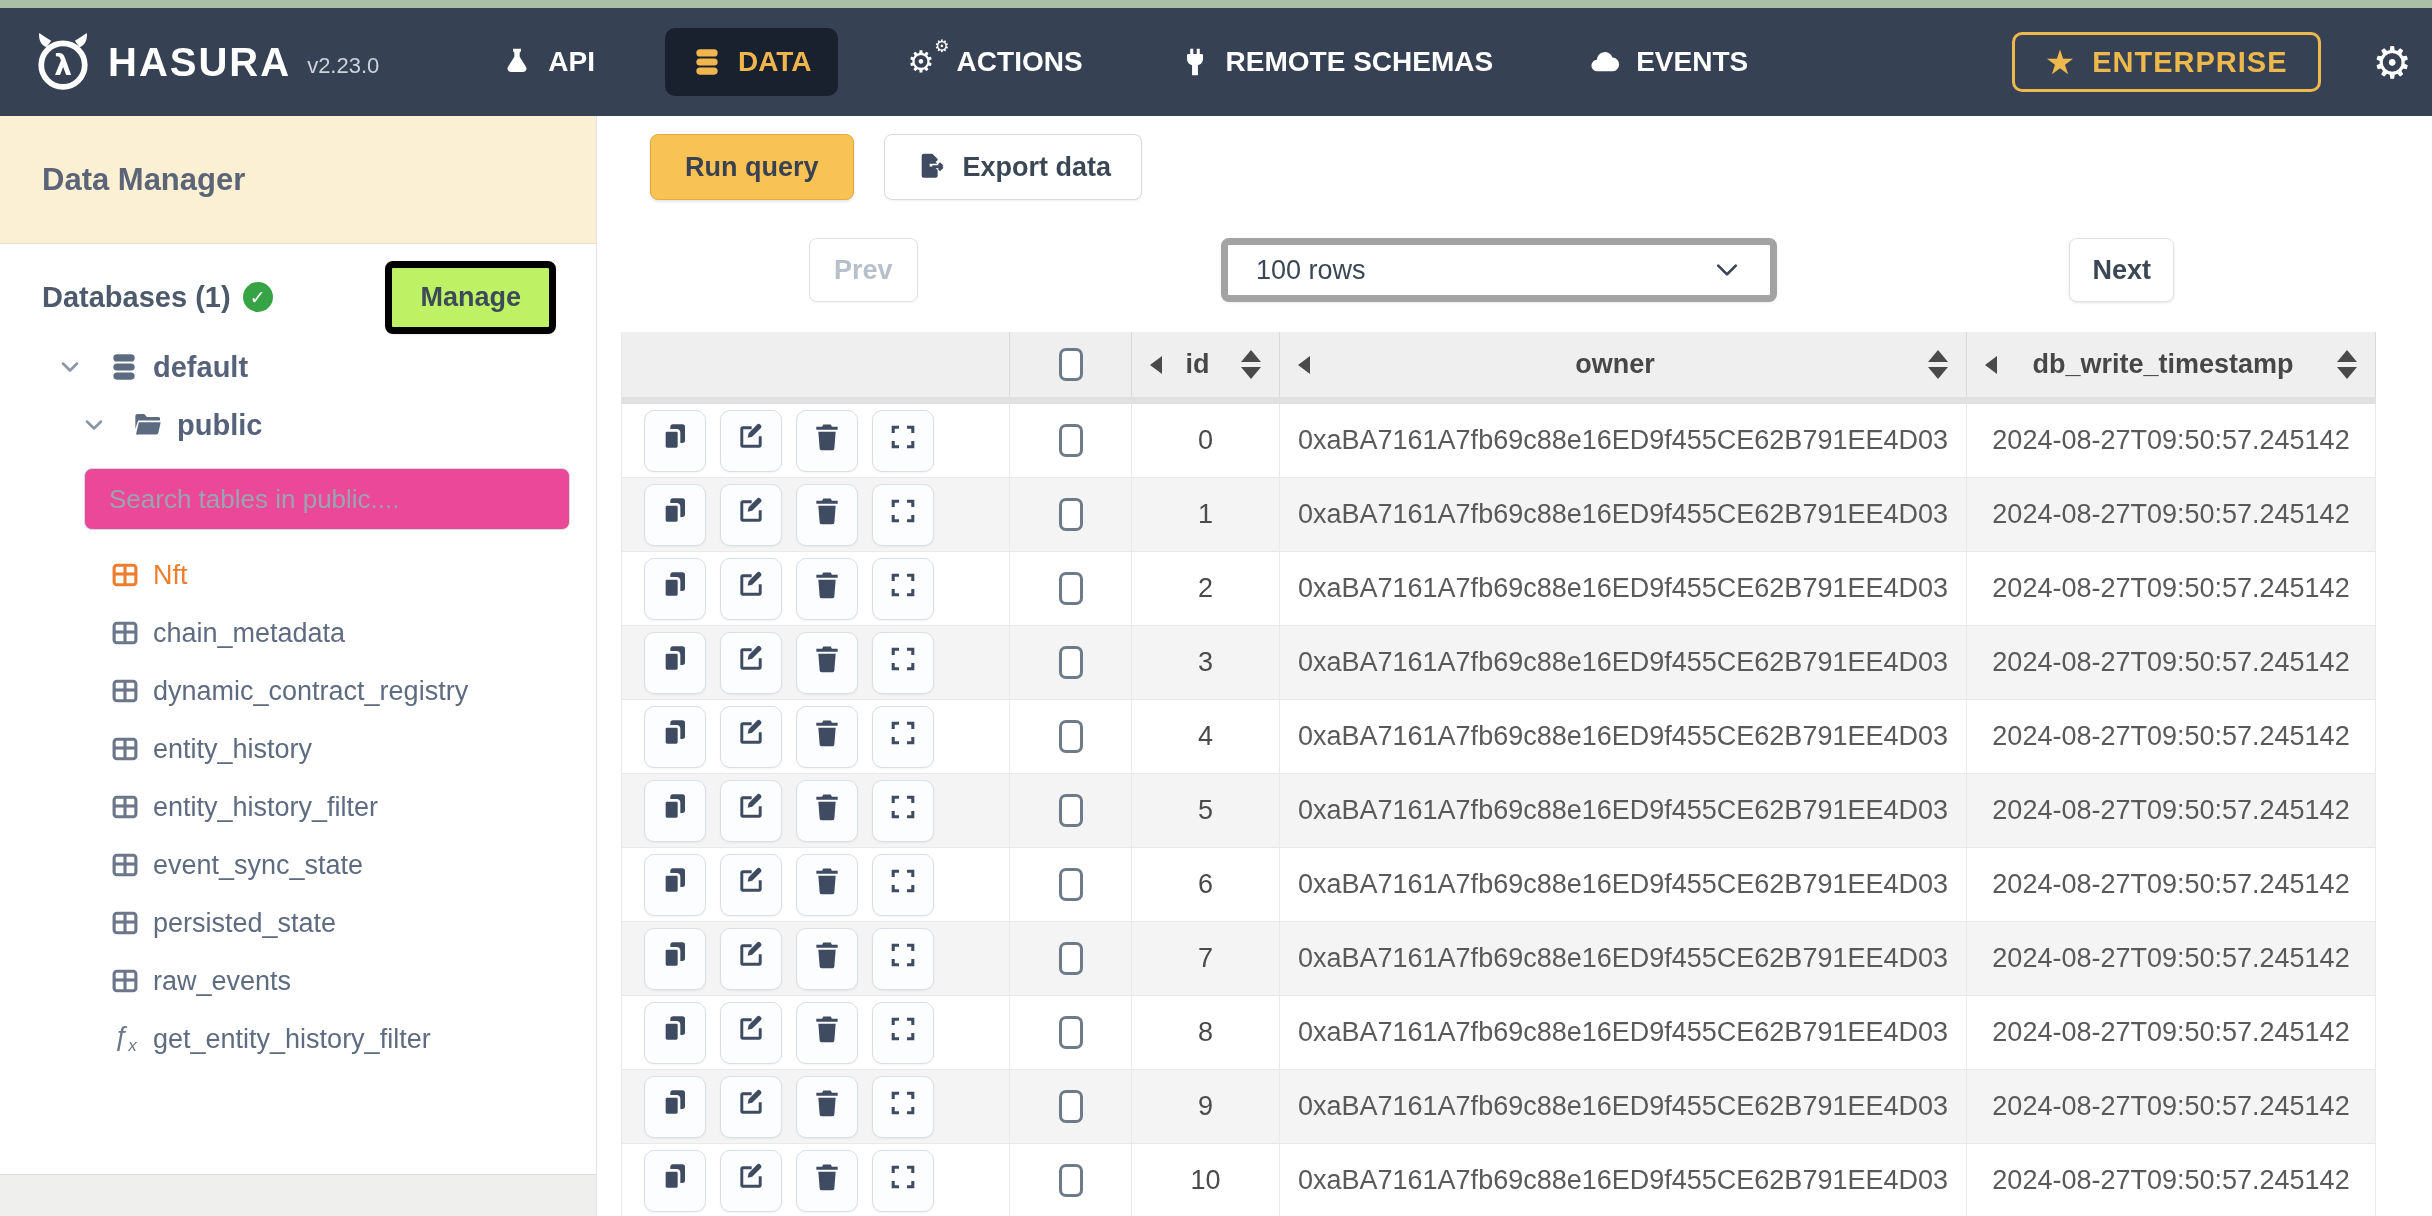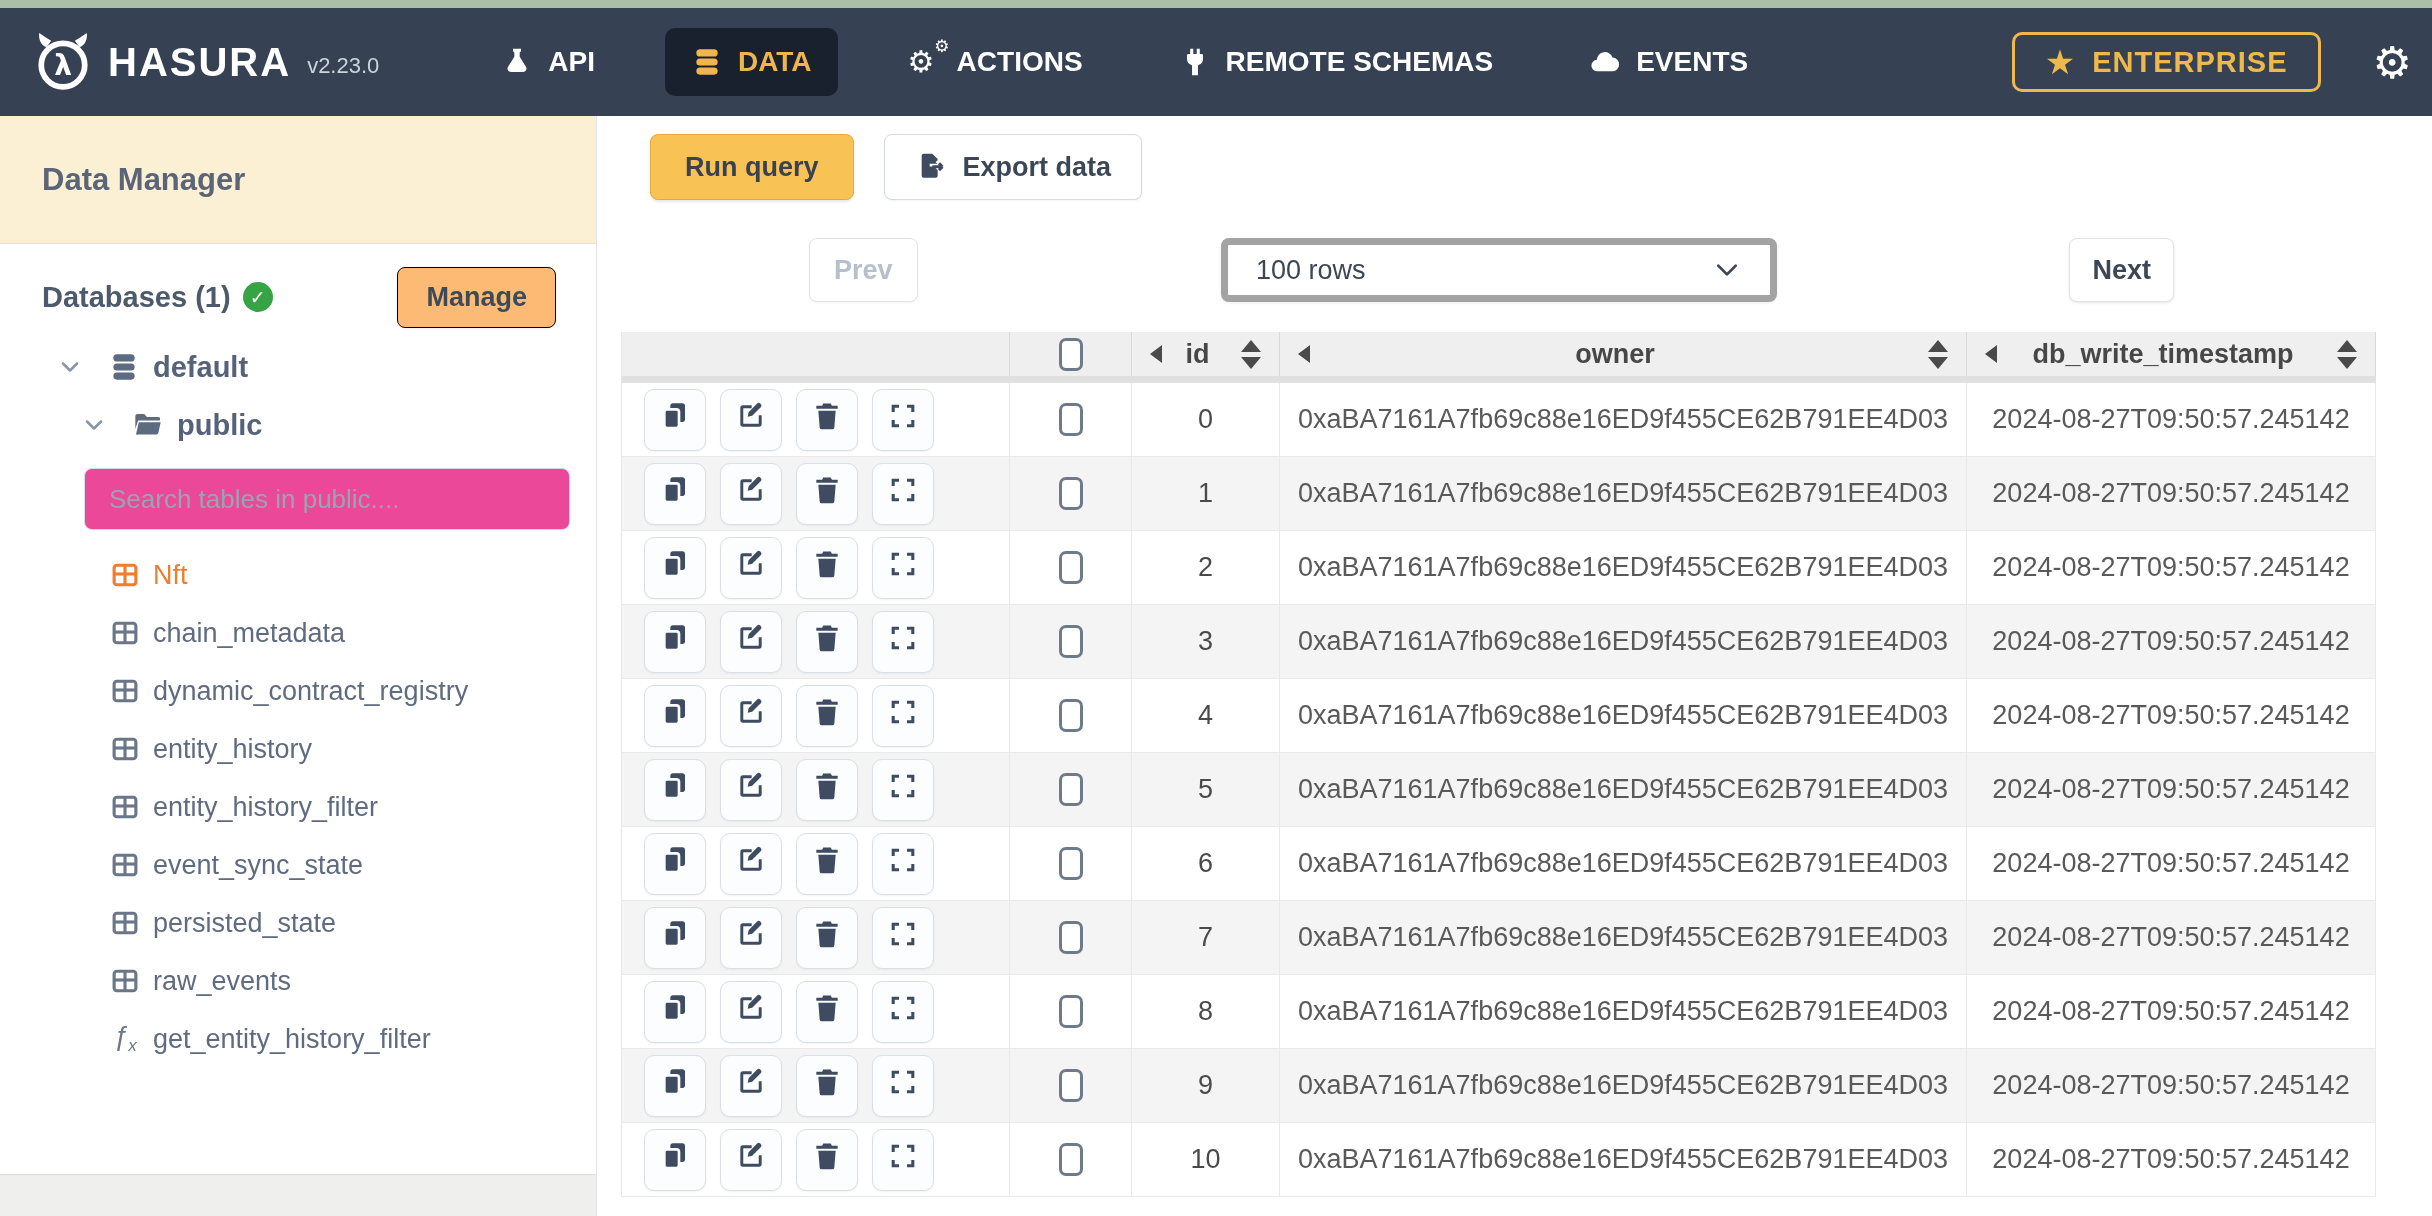--- a/index.html
+++ b/index.html
@@ -38,21 +38,21 @@
   .sidebar { width:597px; flex:0 0 auto; background:#fff; border-right:1px solid #e2e4e7;
     position:relative; }
   .sidebar-header { height:128px; background:#fbf0d3; border-bottom:1px solid #e9e2cd;
     display:flex; align-items:center; padding-left:42px; }
   .sidebar-title { font-size:31px; font-weight:bold; color:#5b6577; }
   .db-row { display:flex; align-items:center; margin:22px 40px 0 42px; height:62px; }
   .db-label { font-size:29px; font-weight:bold; color:#4c5a6b; }
   .check-badge { width:30px; height:30px; background:#36a345; border-radius:50%;
     color:#fff; font-size:19px; font-weight:bold; display:inline-flex; align-items:center;
     justify-content:center; margin-left:12px; font-family:"DejaVu Sans",sans-serif; }
-  .manage-btn { margin-left:auto; background:#fdba74; border:1px solid #000000;
+  .manage-btn { margin-left:auto; background:#bef264; border:7px solid #000000;
     border-radius:8px; font-size:27px; font-weight:bold; color:#3c4a59;
     padding:14px 28px; box-shadow:0 1px 3px rgba(0,0,0,.07); cursor:pointer; }
   .tree { margin-top:10px; }
   .tree-row { display:flex; align-items:center; font-size:29px; font-weight:bold;
     color:#56627a; height:58px; cursor:pointer; }
   .tree-row.lvl1 { padding-left:56px; }
   .tree-row.lvl2 { padding-left:80px; }
   .chev { width:28px; height:28px; margin-right:24px; color:#8b95a3; flex:0 0 auto; }
   .chev svg, .tree-ic svg { width:100%; height:100%; }
   .tree-ic { width:32px; height:32px; margin-right:13px; color:#5d6b80; flex:0 0 auto; }
@@ -94,21 +94,21 @@
   .rows-select { position:absolute; left:600px; top:0; width:556px; height:64px;
     border:7px solid #a3a3a3; border-radius:8px; display:flex; align-items:center;
     justify-content:space-between; padding:0 28px; font-size:27px; color:#3b4754;
     background:#fff; box-shadow:0 1px 3px rgba(0,0,0,.08); cursor:pointer; }
   .sel-chev { width:30px; height:30px; color:#3b4754; }
   .sel-chev svg { width:100%; height:100%; }
 
   
   .datatable { margin-top:30px; width:1755px; border-left:1px solid #e7e7e7; }
   .thead, .trow { display:grid; grid-template-columns:388px 122px 148px 687px 409px; }
-  .thead { height:51px; background:#efefef; border-bottom:7px solid #e0e0e0; }
+  .thead { height:72px; background:#efefef; border-bottom:7px solid #e0e0e0; }
   .th { display:flex; align-items:center; font-size:27px; font-weight:bold;
     color:#474747; border-right:1px solid #d9d9d9; padding:0 18px; }
   .th .lbl { flex:1; text-align:center; }
   .th.center { justify-content:center; }
   .lt { width:0; height:0; border-top:9px solid transparent;
     border-bottom:9px solid transparent; border-right:12px solid #4a4a4a;
     flex:0 0 auto; cursor:pointer; }
   .sort { display:flex; flex-direction:column; gap:5px; margin-left:8px;
     flex:0 0 auto; cursor:pointer; }
   .sort i { display:block; width:0; height:0; border-left:10px solid transparent;

